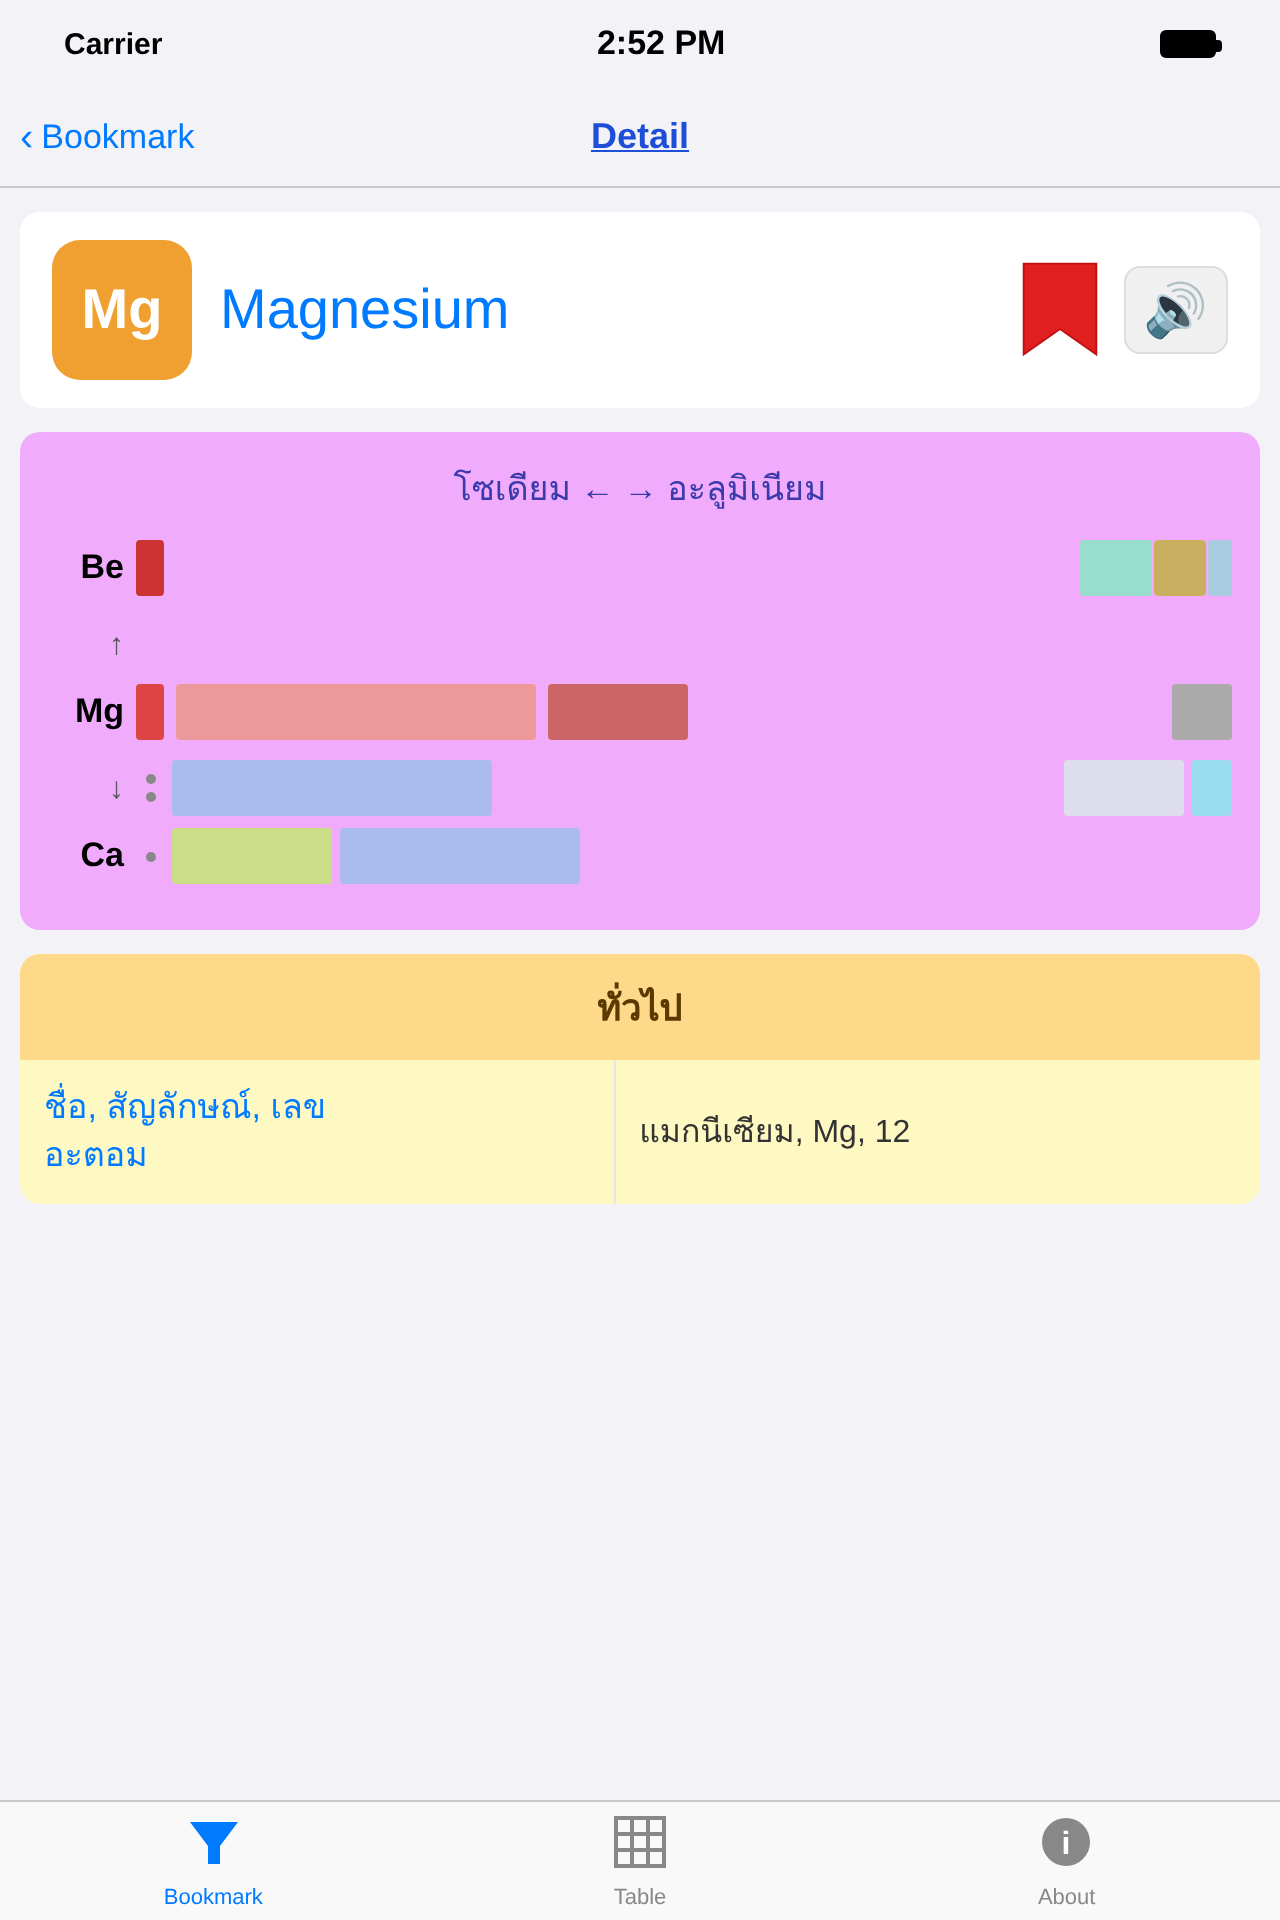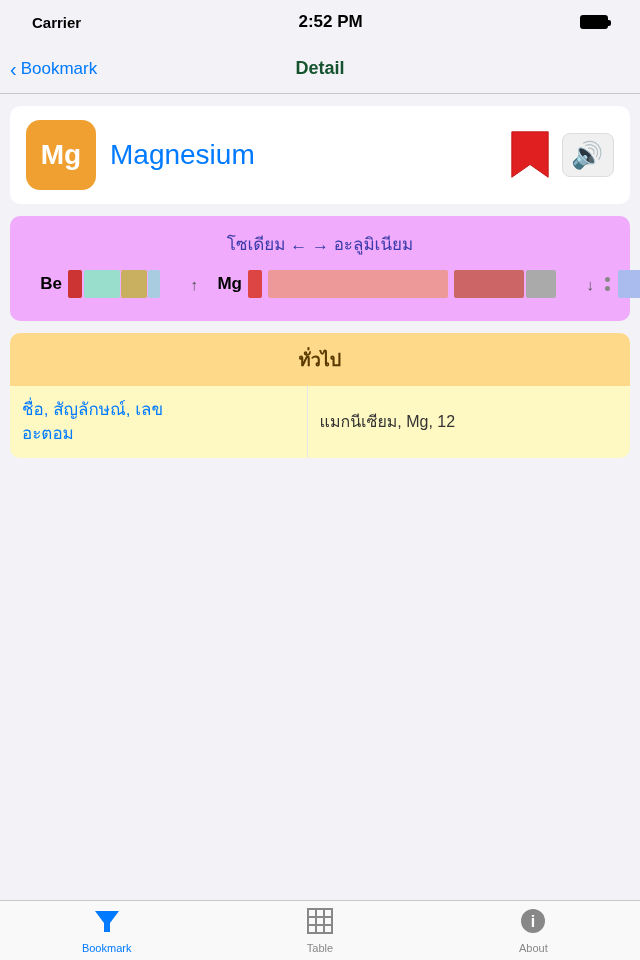--- a/index.html
+++ b/index.html
@@ -65,21 +65,22 @@
       gap: 4px;
     }
     .nav-back-chevron {
       font-size: 20px;
       line-height: 1;
       color: #007aff;
     }
     .nav-title {
       font-size: 18px;
       font-weight: 700;
-      color: #14532d;
+      color: #1d4ed8;
+      text-decoration: underline;
     }
 
     
     .content {
       background: #f2f2f7;
       height: calc(960px - 44px - 50px - 60px);
       overflow-y: auto;
     }
 
     
@@ -228,20 +229,21 @@
     .tab-label {
       font-size: 11px;
     }
     .tab-item.active .tab-label { color: #007aff; }
     .tab-item:not(.active) .tab-label { color: #888; }
 
     
     .pt-svg-container {
       width: 100%;
       display: flex;
+      flex-direction: column;
       align-items: flex-start;
       padding: 0 4px;
     }
 
     .pt-row-wrap {
       display: flex;
       align-items: center;
       margin-bottom: 8px;
       width: 100%;
     }

